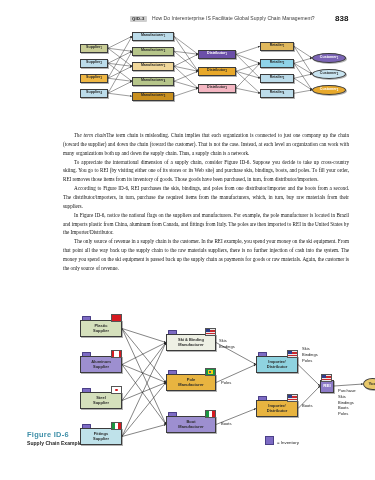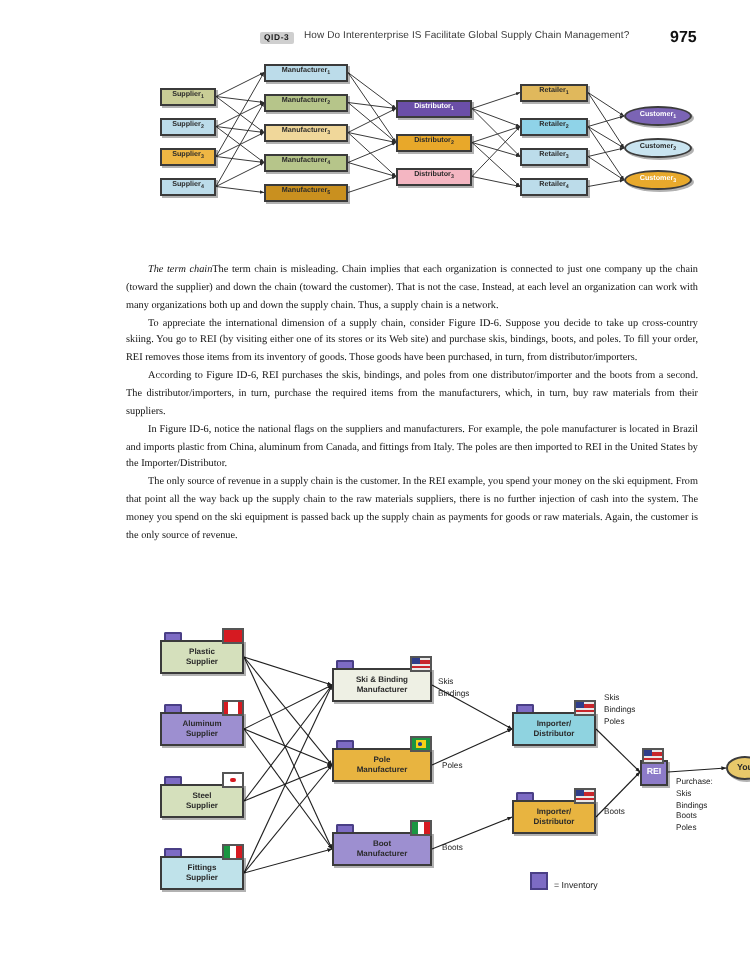--- a/index.html
+++ b/index.html
@@ -76,21 +76,21 @@
   .legend{position:absolute;font-family:"Liberation Sans",sans-serif;font-size:4.4px;color:#1a1a1a;}
 </style>
 </head>
 <body>
 
 <div class="page">
 
   <div class="runhead">
     <span class="rh-chip">QID-3</span>
     <span class="rh-title">How Do Interenterprise IS Facilitate Global Supply Chain Management?</span>
-    <span class="rh-folio">975</span>
+    <span class="rh-folio">838</span>
   </div>
 
 
   <div class="diagram" id="fig5" style="left:80px;top:28px;width:295px;height:95px;">
     <svg class="wires" id="fig5wires" width="295" height="95">
       <defs>
         <marker id="ar5" markerWidth="5" markerHeight="5" refX="4.2" refY="1.8" orient="auto">
           <path d="M0,0 L4.4,1.8 L0,3.6 z" fill="#2b2b2b"></path>
         </marker>
       </defs>
@@ -195,20 +195,24 @@
     </div>
 
   <div class="body-col">
     <p><span class="it">The term </span><span class="it" style="font-style:italic">chain</span><span>The term chain is misleading. Chain implies that each organization is connected to just one company up the chain (toward the supplier) and down the chain (toward the customer). That is not the case. Instead, at each level an organization can work with many organizations both up and down the supply chain. Thus, a supply chain is a network.</span></p>
     <p>To appreciate the international dimension of a supply chain, consider Figure ID-6. Suppose you decide to take up cross-country skiing. You go to REI (by visiting either one of its stores or its Web site) and purchase skis, bindings, boots, and poles. To fill your order, REI removes those items from its inventory of goods. Those goods have been purchased, in turn, from distributor/importers.</p>
     <p>According to Figure ID-6, REI purchases the skis, bindings, and poles from one distributor/importer and the boots from a second. The distributor/importers, in turn, purchase the required items from the manufacturers, which, in turn, buy raw materials from their suppliers.</p>
     <p>In Figure ID-6, notice the national flags on the suppliers and manufacturers. For example, the pole manufacturer is located in Brazil and imports plastic from China, aluminum from Canada, and fittings from Italy. The poles are then imported to REI in the United States by the Importer/Distributor.</p>
     <p>The only source of revenue in a supply chain is the customer. In the REI example, you spend your money on the ski equipment. From that point all the way back up the supply chain to the raw materials suppliers, there is no further injection of cash into the system. The money you spend on the ski equipment is passed back up the supply chain as payments for goods or raw materials. Again, the customer is the only source of revenue.</p>
   </div>
 
+  <div class="figcap" style="left:27px;top:431px;">
+    <div class="ft">Figure ID-6</div>
+    <div class="fs">Supply Chain Example</div>
+  </div>
 
   <div class="diagram" id="fig6" style="left:80px;top:308px;width:295px;height:150px;">
     <svg class="wires" id="fig6wires" width="295" height="150">
       <defs>
         <marker id="ar6" markerWidth="5" markerHeight="5" refX="4.2" refY="1.8" orient="auto">
           <path d="M0,0 L4.4,1.8 L0,3.6 z" fill="#1f1f1f"></path>
         </marker>
       </defs>
       <g id="fig6edges" stroke="#1f1f1f" stroke-width="0.55" fill="none">
           <line x1="42" y1="20.5" x2="86" y2="34.5" marker-end="url(#ar6)"></line>

